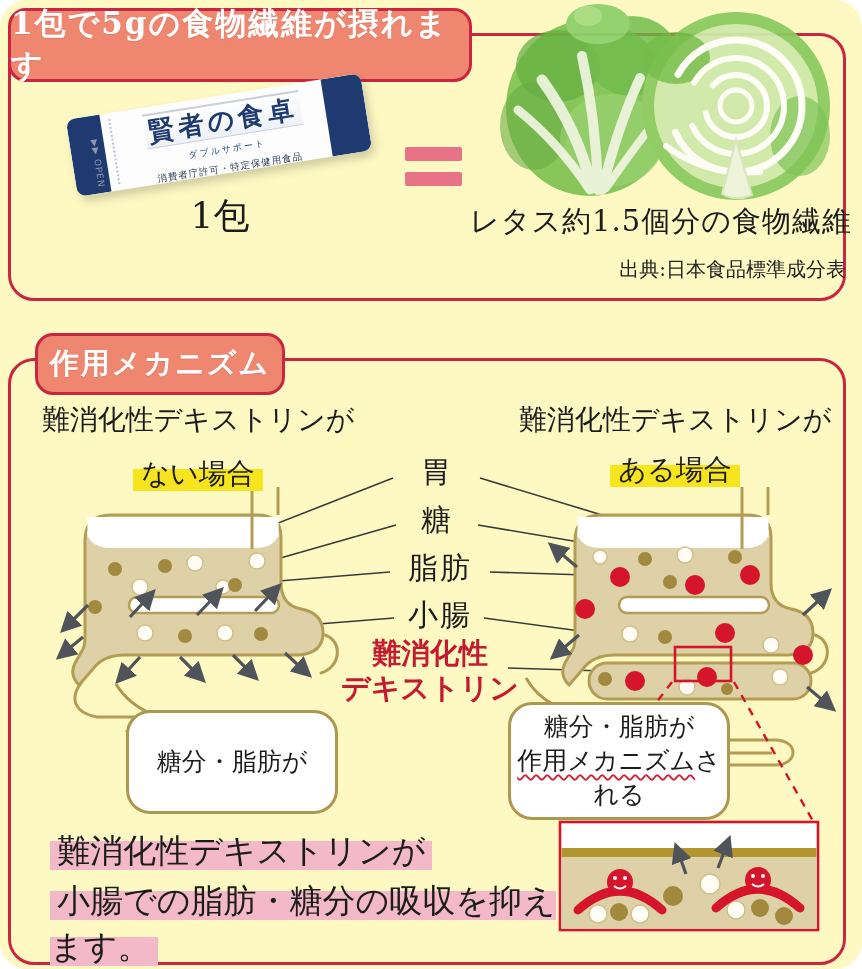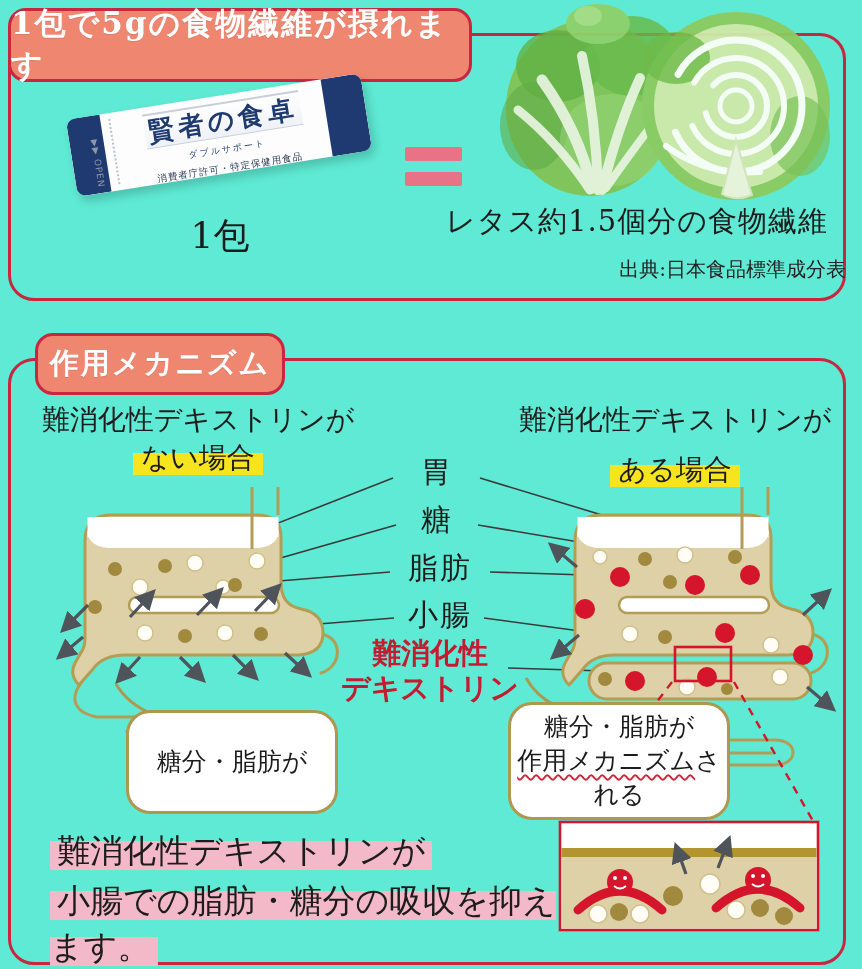--- a/index.html
+++ b/index.html
@@ -1,20 +1,21 @@
 <!DOCTYPE html>
 <html><head>
 <meta charset="utf-8">
 <style>
   html,body{margin:0;padding:0;background:#ffffff;}
   #stage{
     position:relative;width:862px;height:969px;overflow:hidden;
-    background:#5eead4;
+    background:#fef9c3;
     font-family:"DejaVu Serif","Liberation Serif",serif;
     color:#1c1c1c;
+    border-radius:27px;
   }
   .abs{position:absolute;}
   
   .panel{
     position:absolute;border:3px solid #c92640;border-radius:26px;background:transparent;
   }
   .badge{
     position:absolute;background:#ee8670;border:3px solid #c92640;border-radius:18px;
     color:#ffffff;font-weight:bold;display:flex;align-items:center;justify-content:center;
     letter-spacing:2px;text-shadow:0 1px 0 rgba(0,0,0,0.08);
@@ -37,23 +38,23 @@
   .stick .label{
     position:absolute;left:60px;right:48px;top:7px;text-align:center;color:#1f3a70;
   }
   .stick .brand{
     font-size:26px;font-weight:bold;letter-spacing:4px;line-height:30px;
     border-top:2px solid #c8cfda;border-bottom:1px solid #c8cfda;padding:1px 4px;display:inline-block;
     background:linear-gradient(180deg,#ffffff, #eef1f6);
   }
   .stick .sub{font-size:9px;letter-spacing:2px;line-height:11px;color:#27457e;}
   .stick .approval{font-size:9.5px;letter-spacing:1px;line-height:12px;color:#2c3a55;}
-  .caption-1pack{position:absolute;left:120px;top:212px;width:200px;text-align:center;font-size:36px;}
+  .caption-1pack{position:absolute;left:120px;top:192px;width:200px;text-align:center;font-size:36px;}
   .equals span{position:absolute;left:0;width:57px;height:14px;background:#e87286;border-radius:2px;}
-  .lettuce-caption{position:absolute;left:446px;top:202px;width:382px;text-align:center;font-size:29px;letter-spacing:1px;}
+  .lettuce-caption{position:absolute;left:470px;top:202px;width:382px;text-align:center;font-size:29px;letter-spacing:1px;}
   .source{position:absolute;right:16px;top:256px;width:400px;text-align:right;font-size:20px;color:#222;}
   
   .heading{position:absolute;width:340px;text-align:center;font-size:28px;line-height:34px;}
   .hl-yellow{background:linear-gradient(transparent 36%, #f6e41f 36%);padding:0 8px;}
   .hl-pink{background:linear-gradient(transparent 26%, #f3b9c8 26%);padding:0 7px;}
   .organ-label{position:absolute;text-align:center;font-size:30px;letter-spacing:2px;}
   .dextrin-label{position:absolute;left:330px;top:636px;width:200px;text-align:center;
     color:#c41b31;font-weight:bold;font-size:29px;line-height:35px;}
   .callout{
     position:absolute;background:#ffffff;border:3px solid #ad9850;border-radius:24px;
@@ -300,21 +301,21 @@
         <circle cx="198" cy="58" r="13" fill="#d4152b"></circle>
         <circle cx="193" cy="54" r="2" fill="#ffffff"></circle>
           <circle cx="203" cy="54" r="2" fill="#ffffff"></circle>
         <path d="M 192,62 Q 198,67 204,62" fill="none" stroke="#ffffff" stroke-width="2"></path>
       </g>
     </g>
   </svg>
 
   <div class="heading" style="left:28px;top:403px;">
     <span>難消化性デキストリンが</span><br>
-    <span class="hl-yellow" style="display:inline-block;margin-top:4px;">ない場合</span>
+    <span class="hl-yellow" style="display:inline-block;margin-top:20px;">ない場合</span>
   </div>
   <div class="heading" style="left:505px;top:403px;">
     <span>難消化性デキストリンが</span><br>
     <span class="hl-yellow" style="display:inline-block;margin-top:16px;">ある場合</span>
   </div>
 
   <div class="organ-label" style="left:407px;top:452px;width:60px;">胃</div>
   <div class="organ-label" style="left:407px;top:500px;width:60px;">糖</div>
   <div class="organ-label" style="left:395px;top:548px;width:90px;">脂肪</div>
   <div class="organ-label" style="left:395px;top:595px;width:90px;">小腸</div>

